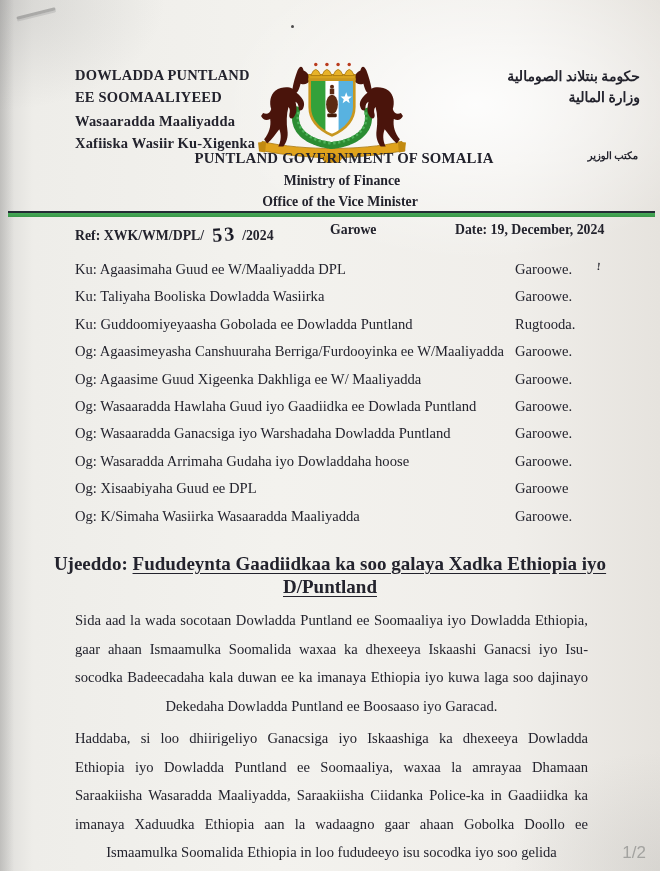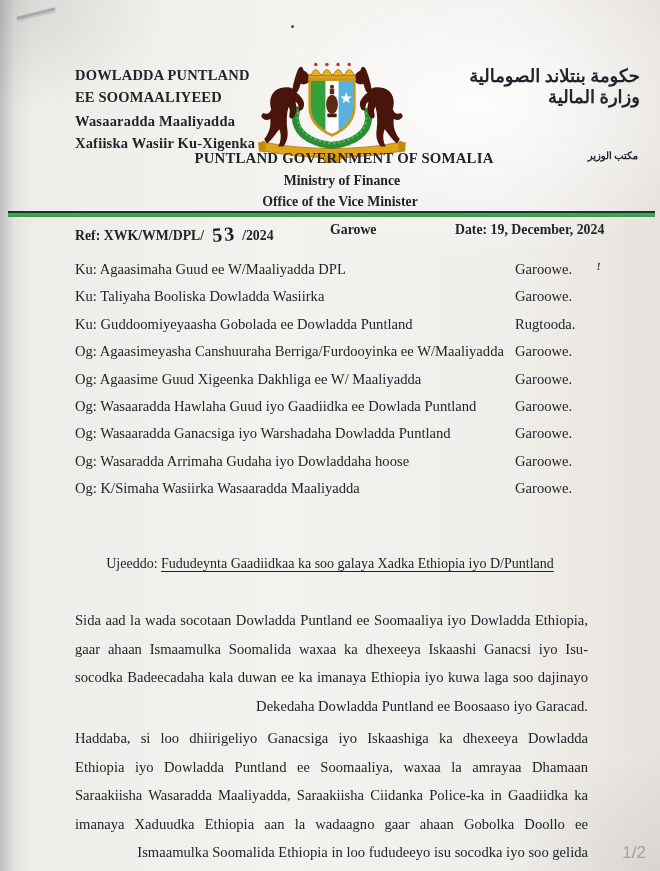--- a/index.html
+++ b/index.html
@@ -11,48 +11,48 @@
       radial-gradient(ellipse 420px 260px at 72% 12%, rgba(255,255,255,0.85), rgba(255,255,255,0) 60%),
       radial-gradient(ellipse 300px 200px at 0% 0%, rgba(140,140,140,0.25), rgba(140,140,140,0) 55%),
       radial-gradient(ellipse 260px 200px at 100% 100%, rgba(150,150,148,0.18), rgba(150,150,148,0) 60%),
       linear-gradient(90deg,#dcdbd8 0%,#eeede9 5%,#f3f2ee 42%,#f0eeea 78%,#e6e3de 100%);
   }
   .abs{position:absolute;}
   .b{font-weight:bold;}
   
   .org{left:75px;top:64px;line-height:22px;font-size:14.5px;font-weight:bold;letter-spacing:.2px;}
   .org .l3{margin-top:2px;}
-  .arab{right:20px;top:66px;text-align:right;font-size:18px;font-weight:bold;line-height:21px;direction:rtl;}
+  .arab{right:20px;top:66px;text-align:right;font-size:14px;font-weight:bold;line-height:21px;direction:rtl;}
   .center-line{left:0;width:660px;text-align:center;}
   .gov{top:150px;font-size:14.8px;transform:translateX(14px);letter-spacing:.2px;}
   .gov-arabic{left:auto;right:22px;top:150px;font-size:14.5px;direction:rtl;}
   .ministry{top:173px;font-size:13.8px;transform:translateX(12px);}
   .office{top:194px;font-size:13.8px;transform:translateX(10px);}
   .sep{left:8px;right:5px;top:211px;height:6px;
        background:linear-gradient(180deg,#242b34 0%,#242b34 36%,#46a957 36%,#3a974a 100%);}
   
   .refrow{top:222px;left:75px;right:20px;font-size:13.8px;font-weight:bold;height:24px;}
   .ref-city{position:absolute;left:255px;top:0;}
   .ref-date{position:absolute;left:380px;top:0;}
   .hand{display:inline-block;font-size:20px;letter-spacing:2px;transform:rotate(-5deg) translateY(1px);
         margin:0 6px 0 8px;font-weight:600;color:#1b1b26;}
   
   .recips{top:261px;left:75px;right:18px;font-size:14.6px;}
   .rrow{position:relative;height:27.4px;white-space:nowrap;}
   .rplace{position:absolute;left:440px;top:0;}
   .ink-mark{left:597px;top:260px;font-size:11px;color:#2c2c34;transform:rotate(6deg);font-weight:bold;}
   
-  .subject{top:552px;left:40px;right:40px;text-align:center;font-weight:normal;font-size:14px;line-height:23px;}
+  .subject{top:552px;left:40px;right:40px;text-align:center;font-weight:bold;font-size:19px;line-height:23px;}
   .subject .u{text-decoration:underline;text-underline-offset:3px;}
   
   .para{left:75px;width:513px;font-size:14.6px;}
   .p1{top:606px;}
   .p2{top:724px;}
   .jl{height:28.6px;line-height:28.6px;text-align:justify;text-align-last:justify;white-space:normal;}
-  .jl-last{height:28.6px;line-height:28.6px;text-align:right;}
+  .jl-last{height:28.6px;line-height:28.6px;text-align:center;}
   .pagenum{right:14px;top:843px;font-size:17px;color:#a3a3a0;font-family:"Liberation Sans",sans-serif;}
   
   .staple{left:16px;top:12px;width:40px;height:3px;background:rgba(110,110,110,.45);
           transform:rotate(-14deg);border-radius:2px;box-shadow:0 2px 0 rgba(150,150,150,.3);}
   .speck{left:291px;top:25px;width:3px;height:3px;background:#4c4c4c;border-radius:50%;}
   .edge-shadow{left:0;top:0;bottom:0;width:14px;background:linear-gradient(90deg,rgba(90,90,90,.22),rgba(90,90,90,0));}
   .emblem{left:256px;top:61px;}
 </style>
 </head>
 <body>
@@ -185,20 +185,24 @@
     </div>
     <div class="rrow">
       <span>Og: Wasaaradda Ganacsiga iyo Warshadaha Dowladda Puntland</span>
       <span class="rplace">Garoowe.</span>
     </div>
     <div class="rrow">
       <span>Og: Wasaradda Arrimaha Gudaha iyo Dowladdaha hoose</span>
       <span class="rplace">Garoowe.</span>
     </div>
     <div class="rrow">
+      <span>Og: Xisaabiyaha Guud ee DPL</span>
+      <span class="rplace">Garoowe</span>
+    </div>
+    <div class="rrow">
       <span>Og: K/Simaha Wasiirka Wasaaradda Maaliyadda</span>
       <span class="rplace">Garoowe.</span>
     </div>
   </div>
   <div class="abs ink-mark">!</div>
 
   <div class="abs subject">
     <div>
       <span>Ujeeddo:</span>
       <span class="u">Fududeynta Gaadiidkaa ka soo galaya Xadka Ethiopia iyo D/Puntland</span>

